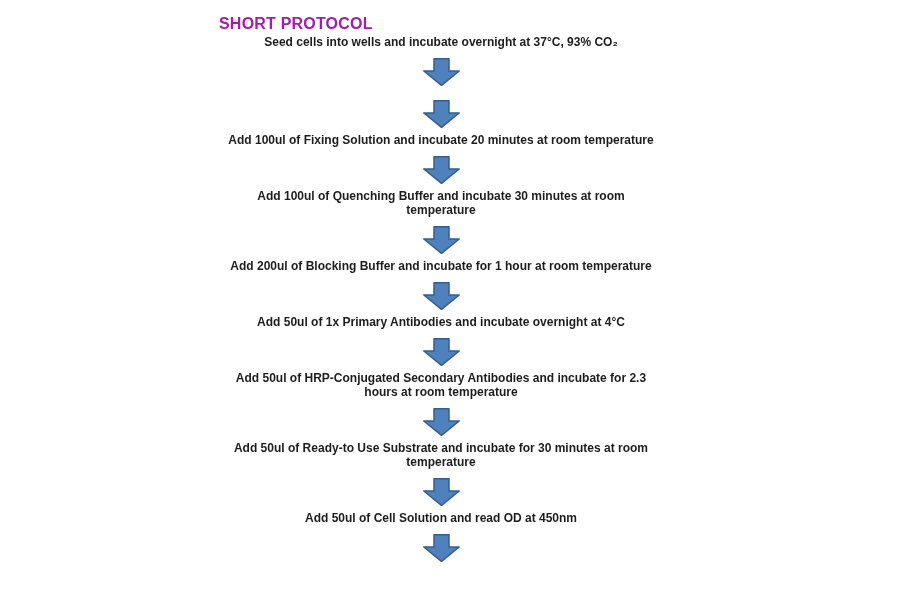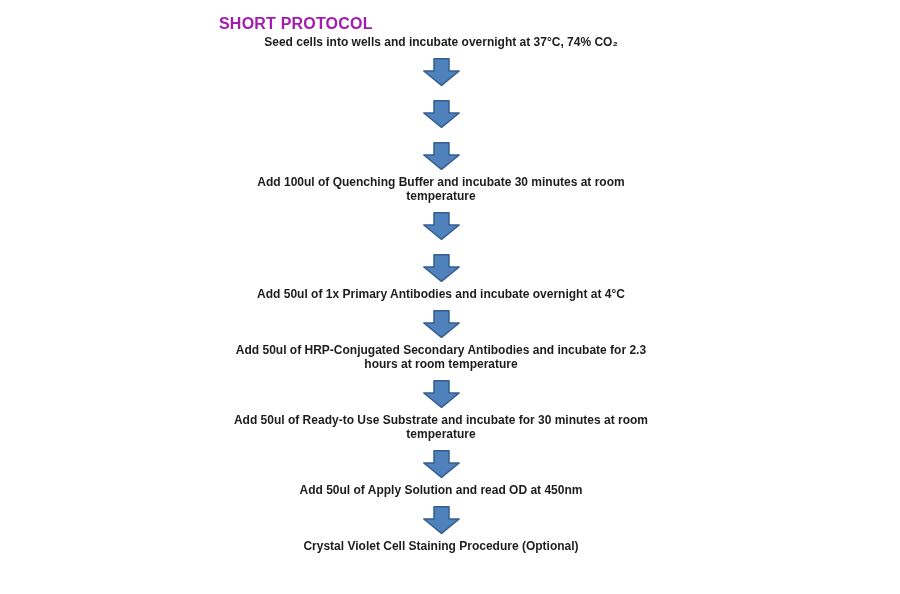--- a/index.html
+++ b/index.html
@@ -48,51 +48,52 @@
     margin: 9px 0 5px 0;
     flex: 0 0 auto;
   }
 </style>
 </head>
 <body>
 
 <div class="canvas">
   <h1 class="title">SHORT PROTOCOL</h1>
   <div class="flow">
-      <div class="step">Seed cells into wells and incubate overnight at 37°C, 74% CO₂</div>
+      <div class="step">Seed cells into wells and incubate overnight at 37°C, 93% CO₂</div>
       <svg class="arrow" width="37" height="28" viewBox="0 0 37 28" aria-hidden="true">
     <polygon points="11,0.8 26,0.8 26,13 36.2,13 18.5,27.3 0.8,13 11,13" stroke-width="1.5" stroke-linejoin="round" fill="#4f81bd" stroke="#355e8e"></polygon>
   </svg>
       <svg class="arrow" width="37" height="28" viewBox="0 0 37 28" aria-hidden="true">
     <polygon points="11,0.8 26,0.8 26,13 36.2,13 18.5,27.3 0.8,13 11,13" stroke-width="1.5" stroke-linejoin="round" fill="#4f81bd" stroke="#355e8e"></polygon>
   </svg>
+      <div class="step">Add 100ul of Fixing Solution and incubate 20 minutes at room temperature</div>
       <svg class="arrow" width="37" height="28" viewBox="0 0 37 28" aria-hidden="true">
     <polygon points="11,0.8 26,0.8 26,13 36.2,13 18.5,27.3 0.8,13 11,13" stroke-width="1.5" stroke-linejoin="round" fill="#4f81bd" stroke="#355e8e"></polygon>
   </svg>
       <div class="step">Add 100ul of Quenching Buffer and incubate 30 minutes at room
 temperature</div>
       <svg class="arrow" width="37" height="28" viewBox="0 0 37 28" aria-hidden="true">
     <polygon points="11,0.8 26,0.8 26,13 36.2,13 18.5,27.3 0.8,13 11,13" stroke-width="1.5" stroke-linejoin="round" fill="#4f81bd" stroke="#355e8e"></polygon>
   </svg>
+      <div class="step">Add 200ul of Blocking Buffer and incubate for 1 hour at room temperature</div>
       <svg class="arrow" width="37" height="28" viewBox="0 0 37 28" aria-hidden="true">
     <polygon points="11,0.8 26,0.8 26,13 36.2,13 18.5,27.3 0.8,13 11,13" stroke-width="1.5" stroke-linejoin="round" fill="#4f81bd" stroke="#355e8e"></polygon>
   </svg>
       <div class="step">Add 50ul of 1x Primary Antibodies and incubate overnight at 4°C</div>
       <svg class="arrow" width="37" height="28" viewBox="0 0 37 28" aria-hidden="true">
     <polygon points="11,0.8 26,0.8 26,13 36.2,13 18.5,27.3 0.8,13 11,13" stroke-width="1.5" stroke-linejoin="round" fill="#4f81bd" stroke="#355e8e"></polygon>
   </svg>
       <div class="step">Add 50ul of HRP-Conjugated Secondary Antibodies and incubate for 2.3
 hours at room temperature</div>
       <svg class="arrow" width="37" height="28" viewBox="0 0 37 28" aria-hidden="true">
     <polygon points="11,0.8 26,0.8 26,13 36.2,13 18.5,27.3 0.8,13 11,13" stroke-width="1.5" stroke-linejoin="round" fill="#4f81bd" stroke="#355e8e"></polygon>
   </svg>
       <div class="step">Add 50ul of Ready-to Use Substrate and incubate for 30 minutes at room
 temperature</div>
       <svg class="arrow" width="37" height="28" viewBox="0 0 37 28" aria-hidden="true">
     <polygon points="11,0.8 26,0.8 26,13 36.2,13 18.5,27.3 0.8,13 11,13" stroke-width="1.5" stroke-linejoin="round" fill="#4f81bd" stroke="#355e8e"></polygon>
   </svg>
-      <div class="step">Add 50ul of Apply Solution and read OD at 450nm</div>
+      <div class="step">Add 50ul of Cell Solution and read OD at 450nm</div>
       <svg class="arrow" width="37" height="28" viewBox="0 0 37 28" aria-hidden="true">
     <polygon points="11,0.8 26,0.8 26,13 36.2,13 18.5,27.3 0.8,13 11,13" stroke-width="1.5" stroke-linejoin="round" fill="#4f81bd" stroke="#355e8e"></polygon>
   </svg>
-      <div class="step">Crystal Violet Cell Staining Procedure (Optional)</div>
     </div>
 </div>
 
 </body></html>

